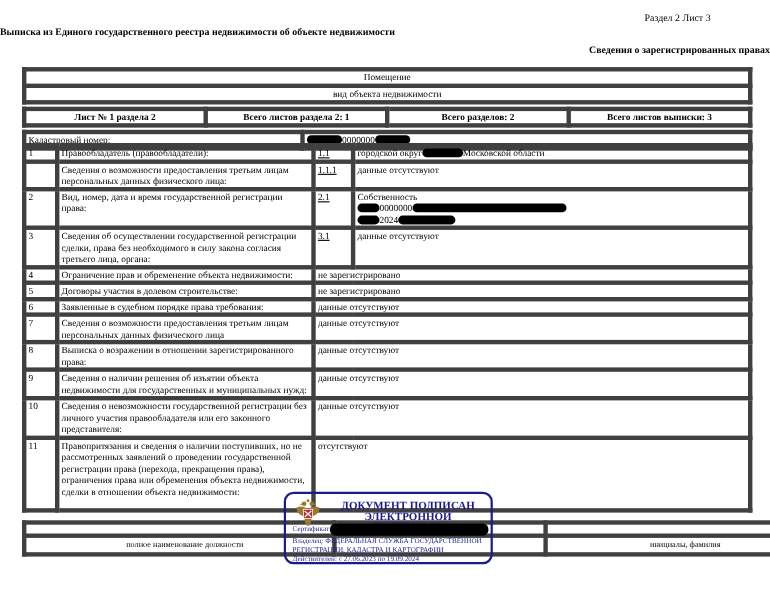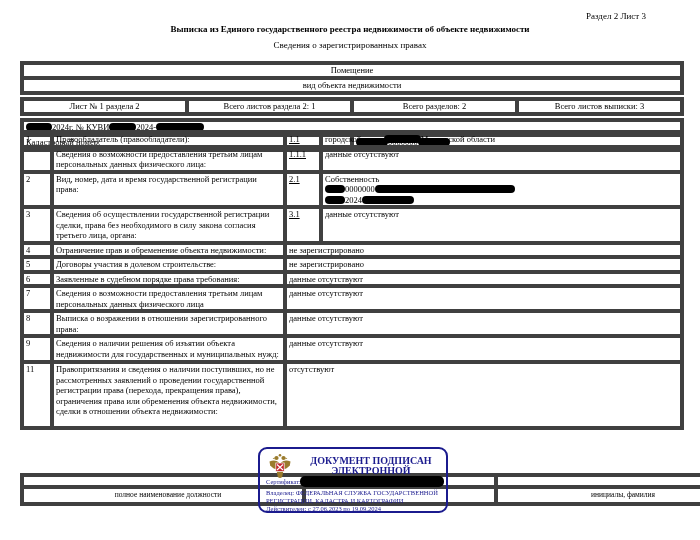--- a/index.html
+++ b/index.html
@@ -1,30 +1,30 @@
 <!DOCTYPE html>
 <html><head>
 <meta charset="utf-8">
 <style>
   html,body{margin:0;padding:0;}
   body{
     width:700px;height:540px;background:#ffffff;position:relative;overflow:hidden;
     font-family:"Liberation Serif", serif;color:#000;
   }
   .corner{position:absolute;top:11px;right:54px;font-size:9px;}
-  .title1{position:absolute;top:24px;left:0;width:100%;text-align:center;font-size:9px;font-weight:bold;}
-  .title2{position:absolute;top:40px;left:0;width:100%;text-align:center;font-size:9px;font-weight:normal;}
+  .title1{position:absolute;top:24px;left:0;width:100%;text-align:left;font-size:9px;font-weight:bold;}
+  .title2{position:absolute;top:40px;left:0;width:100%;text-align:right;font-size:9px;font-weight:bold;}
 
   table{border-collapse:collapse;width:664px;table-layout:fixed;}
   td{border:4px solid #404040;font-size:8.5px;line-height:10.5px;padding:0 2px;vertical-align:top;}
 
   .hdr{position:absolute;left:20px;top:61px;}
   .objtable td{height:11px;text-align:center;vertical-align:middle;padding:0;}
   .sheettable{margin-top:2px;}
-  .sheettable td{height:11px;text-align:center;vertical-align:middle;}
+  .sheettable td{height:11px;text-align:center;vertical-align:middle;font-weight:bold;}
   .reqtable{margin-top:2px;}
   .reqtable td{height:11px;vertical-align:middle;}
 
   .main{position:absolute;left:20px;top:130px;}
   .main td.num{width:22px;}
   .main td.lbl{width:225px;}
   .main td.sub{width:28px;text-decoration:underline;}
 
   .footer{position:absolute;left:20px;top:473px;}
   .footer td{text-align:center;font-size:7.5px;vertical-align:middle;padding-left:12px;}
@@ -69,23 +69,20 @@
         <tr>
       <td>Лист № 1 раздела 2</td>
       <td>Всего листов раздела 2: 1</td>
       <td>Всего разделов: 2</td>
       <td>Всего листов выписки: 3</td>
     </tr>
   </tbody>
     </table>
   <table class="reqtable">
     <tbody>
-        <tr>
-      <td colspan="2"><span class="redact rw26"></span><span>2024г. № КУВИ</span><span class="redact rw27"></span><span>2024-</span><span class="redact rw48"></span></td>
-    </tr>
     <tr>
       <td style="width:245px;">Кадастровый номер:</td>
       <td><span class="redact rw32"></span><span>0000000</span><span class="redact rw32"></span></td>
     </tr>
   </tbody>
     </table>
 </div>
 
 <table class="main">
   <tbody>
@@ -138,20 +135,25 @@
     <td colspan="2">данные отсутствуют</td>
   </tr>
   <tr style="height:22px">
     <td class="num">8</td>
     <td class="lbl">Выписка о возражении в отношении зарегистрированного права:</td>
     <td colspan="2">данные отсутствуют</td>
   </tr>
   <tr style="height:26px">
     <td class="num">9</td>
     <td class="lbl">Сведения о наличии решения об изъятии объекта недвижимости для государственных и муниципальных нужд:</td>
+    <td colspan="2">данные отсутствуют</td>
+  </tr>
+  <tr style="height:32px">
+    <td class="num">10</td>
+    <td class="lbl">Сведения о невозможности государственной регистрации без личного участия правообладателя или его законного представителя:</td>
     <td colspan="2">данные отсутствуют</td>
   </tr>
   <tr style="height:66px">
     <td class="num">11</td>
     <td class="lbl">Правопритязания и сведения о наличии поступивших, но не рассмотренных заявлений о проведении государственной регистрации права (перехода, прекращения права), ограничения права или обременения объекта недвижимости, сделки в отношении объекта недвижимости:</td>
     <td colspan="2">отсутствуют</td>
   </tr>
 </tbody>
   </table>
 

